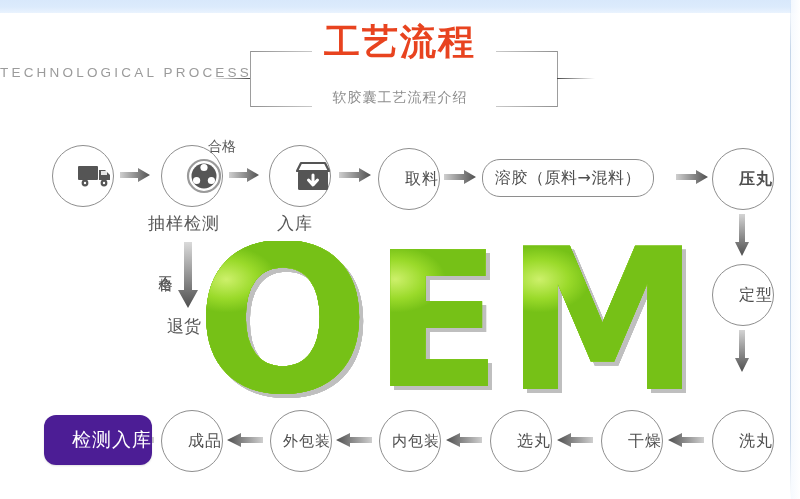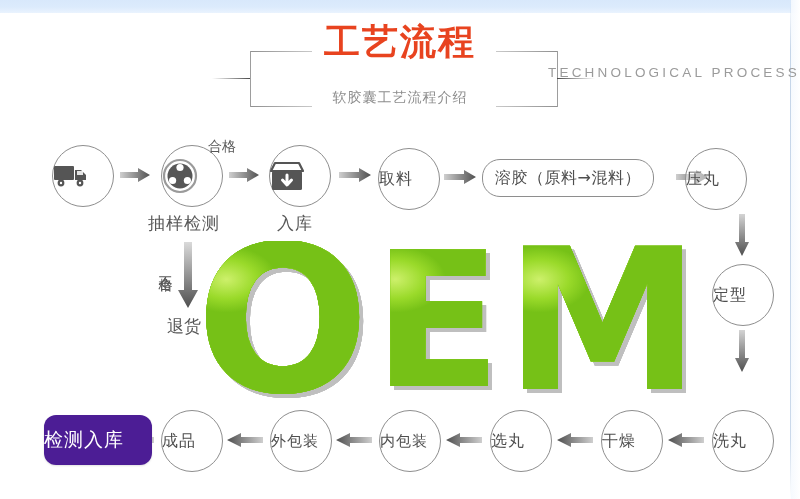--- a/index.html
+++ b/index.html
@@ -27,21 +27,21 @@
 
   
   .header{position:absolute;left:0;top:8px;width:800px;height:110px;}
   .hdr-title{
     position:absolute;left:0;top:14px;width:800px;text-align:center;
     font-size:36px;font-weight:bold;letter-spacing:2px;line-height:40px;
     color:#e8431f;
     font-family:"DejaVu Sans","Liberation Sans",sans-serif;
   }
   .hdr-sub{
-    position:absolute;left:0;top:57px;width:800px;text-align:right;
+    position:absolute;left:0;top:57px;width:800px;text-align:left;
     font-size:13.5px;letter-spacing:3.2px;color:#9b9b9b;line-height:16px;
     font-family:"Liberation Sans",sans-serif;
   }
   .hdr-sub2{
     position:absolute;left:0;top:79px;width:800px;text-align:center;
     font-size:14px;letter-spacing:1px;color:#8d8d8d;line-height:20px;
     font-family:"DejaVu Sans","Liberation Sans",sans-serif;
   }
   
   .brk{position:absolute;}
@@ -79,21 +79,21 @@
     filter:drop-shadow(4px 4px 0px rgba(170,170,170,.75));
     letter-spacing:-4px;
   }
   .oem .o{font-size:204px;}
   .oem .e{font-size:188px;}
   .oem .m{font-size:196px;}
 
   
   .node{
     position:absolute;z-index:3;
-    display:flex;align-items:center;justify-content:flex-start;
+    display:flex;align-items:center;justify-content:flex-end;
     color:#4e4e4e;font-family:"DejaVu Sans","Liberation Sans",sans-serif;
     background:rgba(255,255,255,.0);
   }
   .circle{
     border:1.4px solid #8e8e8e;border-radius:50%;
     width:60px;height:60px;font-size:16px;letter-spacing:1px;
     background:rgba(255,255,255,.55);
   }
   .circle.icon-circle{background:rgba(255,255,255,.9);}
   .pill{
@@ -260,21 +260,21 @@
       <defs>
           <linearGradient id="ga5" x1="0" x2="1">
             <stop offset="0" stop-color="#cfcfcf"></stop>
             <stop offset="1" stop-color="#4f4f4f"></stop>
           </linearGradient>
         </defs>
       <path d="M0 4 h20 v-4 l12 7 -12 7 v-4 H0 z" fill="url(#ga5)"></path>
     </svg>
   </div>
 
-  <div class="node circle" style="left:685px;top:148px;">
+  <div class="node circle" style="left:712px;top:148px;font-weight:bold;">
     <span>压丸</span>
   </div>
 
   <div class="arrow" style="left:735px;top:214px;">
     <svg width="14" height="42" viewBox="0 0 14 42">
       <defs>
           <linearGradient id="gv1" x1="0" y1="0" x2="0" y2="1">
             <stop offset="0" stop-color="#d4d4d4"></stop>
             <stop offset="1" stop-color="#4f4f4f"></stop>
           </linearGradient>

